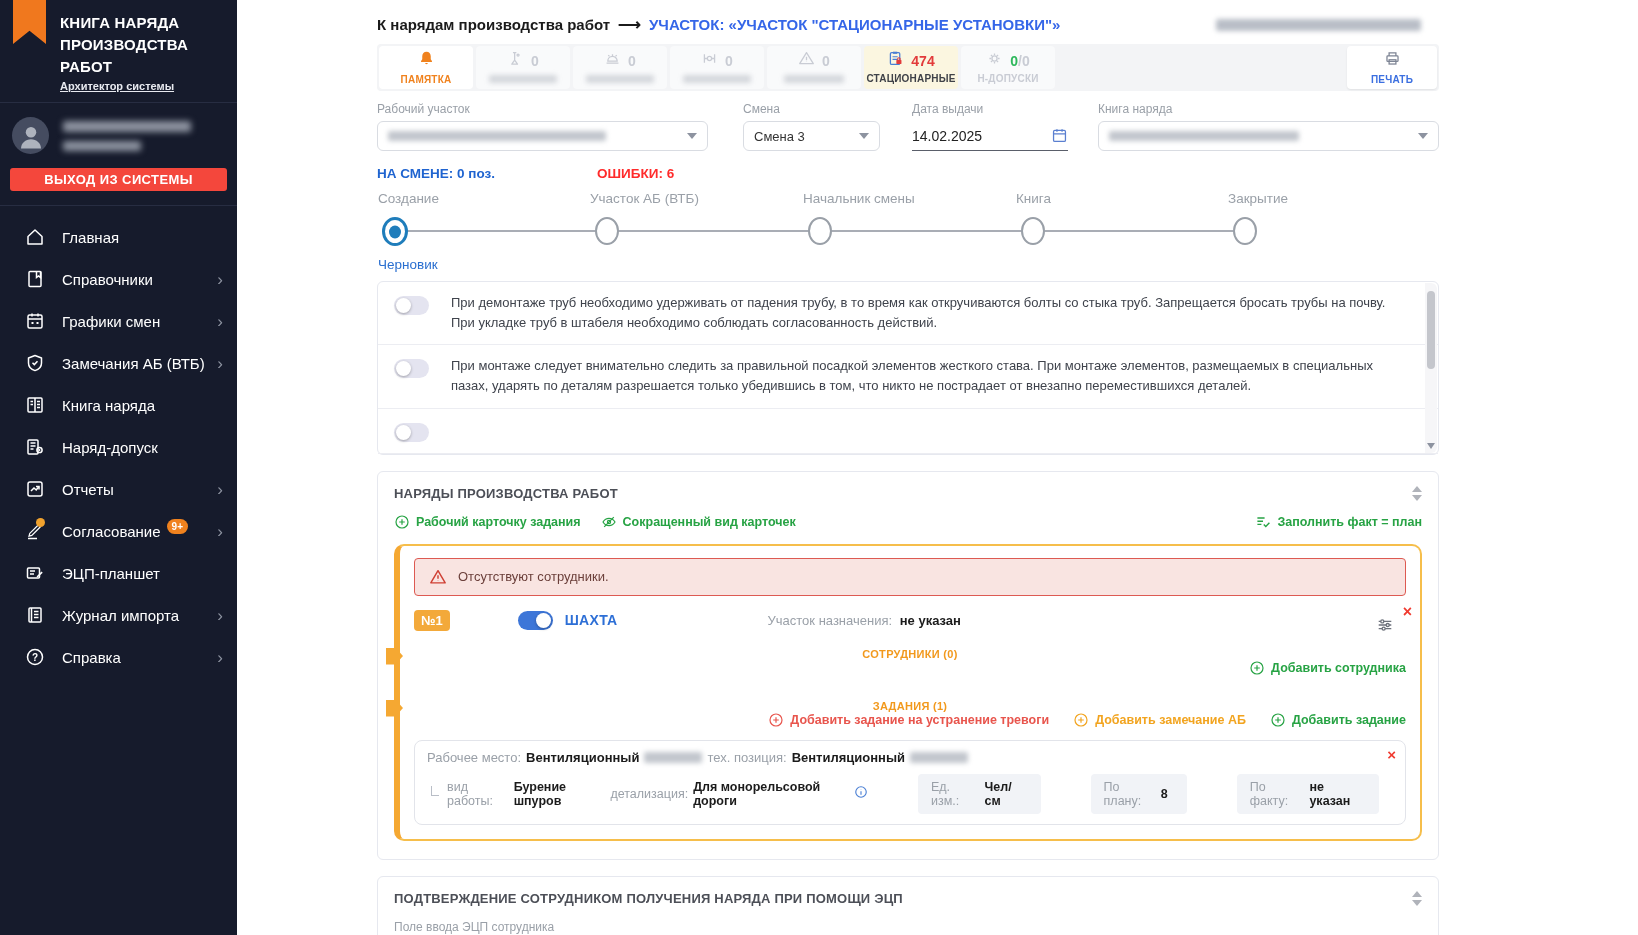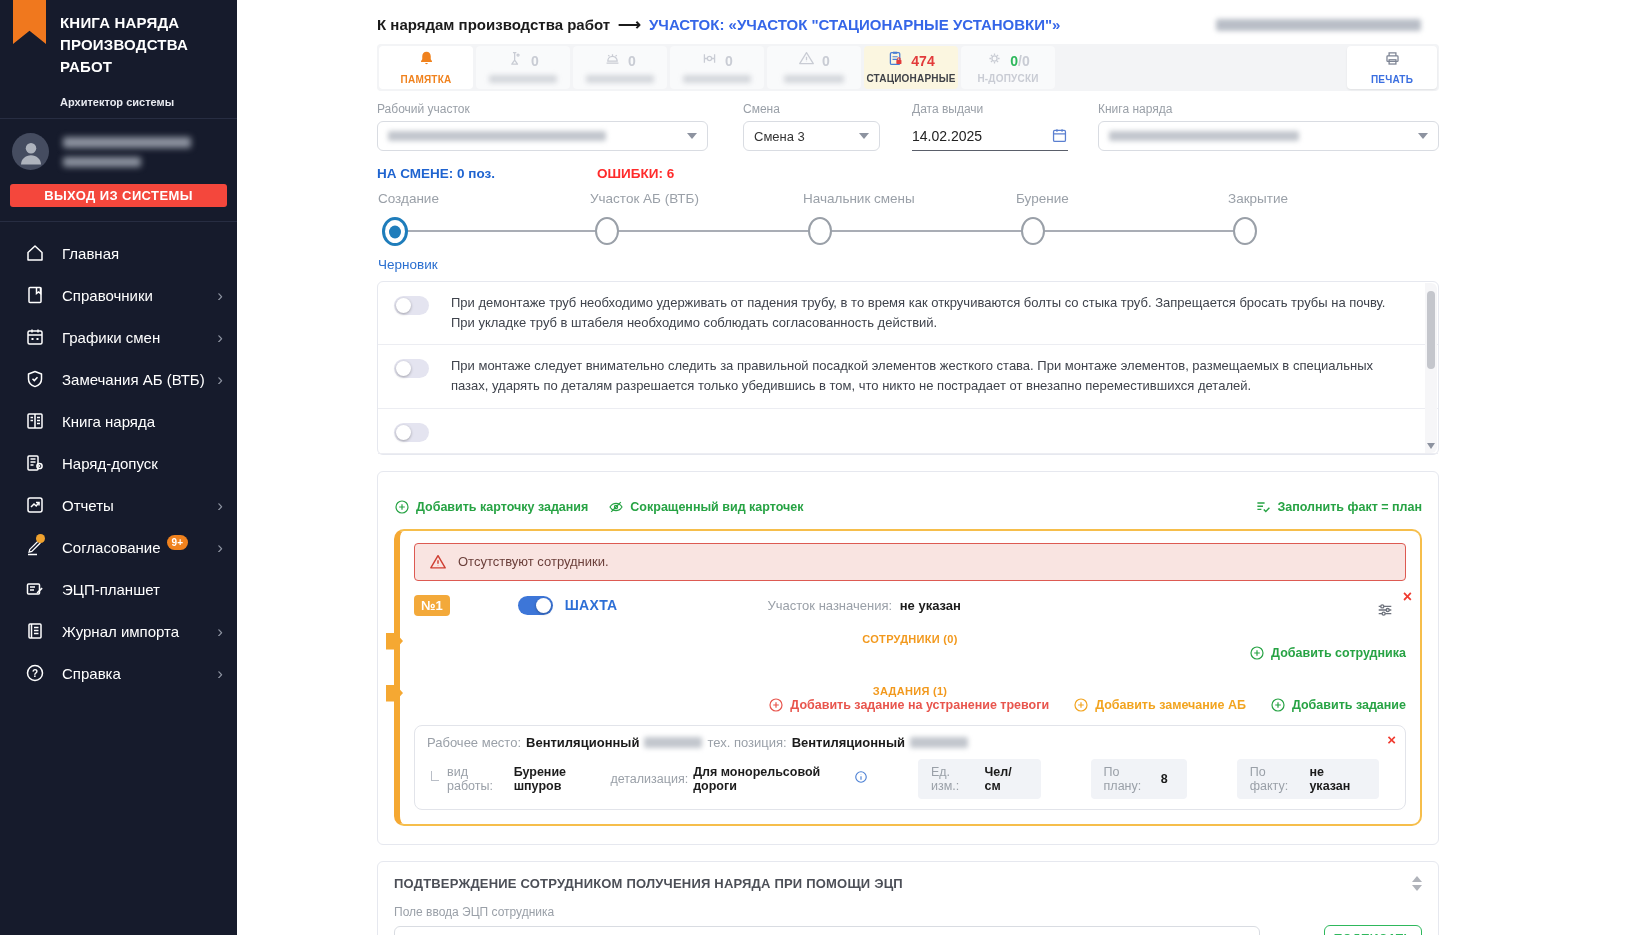--- a/index.html
+++ b/index.html
@@ -6,21 +6,21 @@
   html,body { background:#fff; }
   .app{ width:1638px; height:935px; display:flex; overflow:hidden; background:#fff;
         font-family:"Liberation Sans", sans-serif; color:#222; }
 
   
   .sidebar{ width:237px; flex-shrink:0; background:#161b2c; color:#fff; display:flex; flex-direction:column; }
   .logo{ position:relative; padding:12px 10px 10px 60px; min-height:92px; border-bottom:1px solid #272d42; }
   .bookmark{ position:absolute; left:13px; top:0; width:33px; height:44px; background:#f0781e;
              clip-path:polygon(0 0,100% 0,100% 100%,50% 70%,0 100%); }
   .logo-t{ font-size:15px; font-weight:bold; line-height:22px; letter-spacing:.2px; }
-  .logo-s{ font-size:11px; font-weight:bold; margin-top:18px; color:#e8eaf0; }
+  .logo-s{ font-size:11px; font-weight:bold; margin-top:2px; color:#e8eaf0;text-decoration:underline; }
   .userrow{ display:flex; align-items:center; gap:14px; padding:14px 10px 6px 12px; }
   .avatar{ width:37px; height:37px; border-radius:50%; background:#454c60; display:flex; align-items:center; justify-content:center; overflow:hidden; }
   .ublur{ display:block; border-radius:2px; background:#8d93a0; filter:blur(3px); }
   .logout{ margin:8px 10px 14px 10px; height:23px; background:#f4473c; color:#fff; border:none; border-radius:3px;
            font-family:"Liberation Sans",sans-serif; font-size:13px; font-weight:bold; letter-spacing:.4px; cursor:pointer; }
   .sdiv{ border-top:1px solid #272d42; margin:0 0 10px 0; }
   .menu{ flex:1; }
   .mitem{ display:flex; align-items:center; height:42px; padding:0 14px 0 24px; cursor:pointer; position:relative; }
   .mi{ width:22px; height:22px; color:#fff; flex-shrink:0; display:flex; align-items:center; justify-content:center; }
   .mi svg{ width:20px; height:20px; }
@@ -422,21 +422,21 @@
       <div class="statusrow">
         <span class="st-blue">НА СМЕНЕ: 0  поз.</span>
         <span class="st-red">ОШИБКИ: 6</span>
       </div>
 
       <div class="stepper">
         <div class="sline"></div>
         <span class="slabel" style="left:1px;">Создание</span>
         <span class="slabel" style="left:213px;">Участок АБ (ВТБ)</span>
         <span class="slabel" style="left:426px;">Начальник смены</span>
-        <span class="slabel" style="left:639px;">Бурение</span>
+        <span class="slabel" style="left:639px;">Книга</span>
         <span class="slabel" style="left:851px;">Закрытие</span>
         <div class="scircle active" style="left:5px;"></div>
         <div class="scircle" style="left:218px;"></div>
         <div class="scircle" style="left:431px;"></div>
         <div class="scircle" style="left:644px;"></div>
         <div class="scircle" style="left:856px;"></div>
         <span class="sdraft" style="left:1px;">Черновик</span>
       </div>
 
       <div class="memo">
@@ -451,27 +451,34 @@
         <div class="mrow">
           <div class="tg"></div>
         </div>
         <div class="fakebar">
           <div class="fthumb"></div>
           <div class="farrow"></div>
         </div>
       </div>
 
       <div class="card">
+        <div class="card-title-row">
+          <span class="card-title">НАРЯДЫ ПРОИЗВОДСТВА РАБОТ</span>
+          <span class="sorter">
+              <span class="up"></span>
+              <span class="dn"></span>
+            </span>
+        </div>
         <div class="linksrow">
           <span class="glink">
             <svg viewBox="0 0 20 20" fill="none" stroke="currentColor" stroke-width="1.5">
                 <circle cx="10" cy="10" r="7.5"></circle>
                 <path d="M10 6.5v7M6.5 10h7"></path>
               </svg>
-            <span>Добавить карточку задания</span>
+            <span>Рабочий карточку задания</span>
           </span>
           <span class="glink">
             <svg viewBox="0 0 20 20" fill="none" stroke="currentColor" stroke-width="1.5">
                 <path d="M2.5 10s2.8-4.5 7.5-4.5S17.5 10 17.5 10 14.7 14.5 10 14.5 2.5 10 2.5 10z"></path>
                 <circle cx="10" cy="10" r="2"></circle>
                 <path d="M4 16 16 4"></path>
               </svg>
             <span>Сокращенный вид карточек</span>
           </span>
           <span class="glink right">

